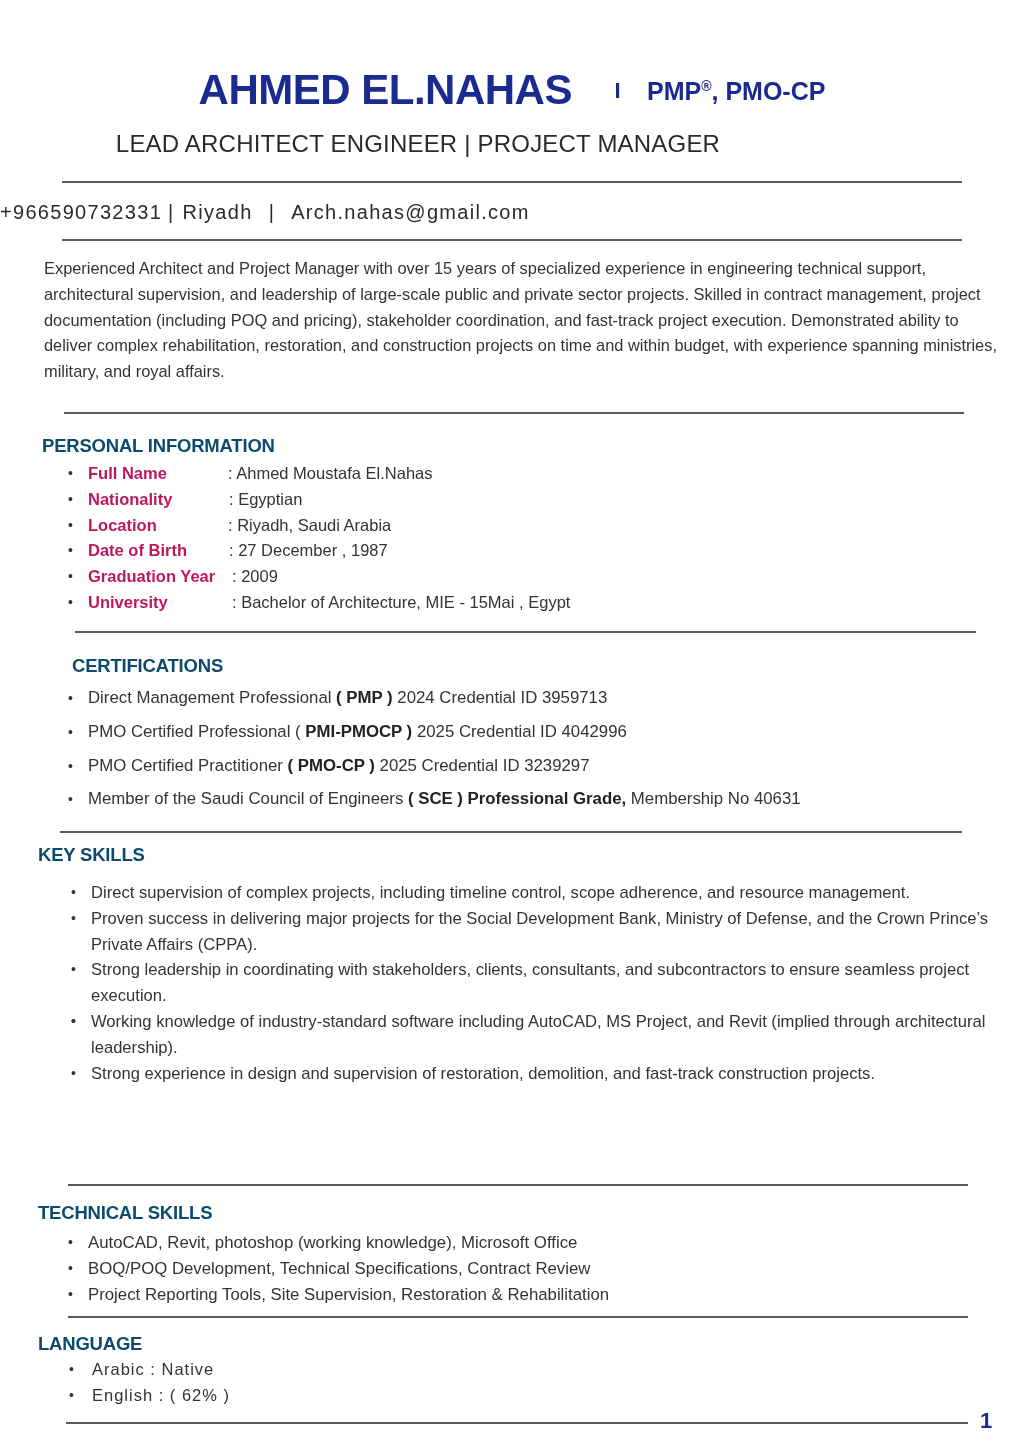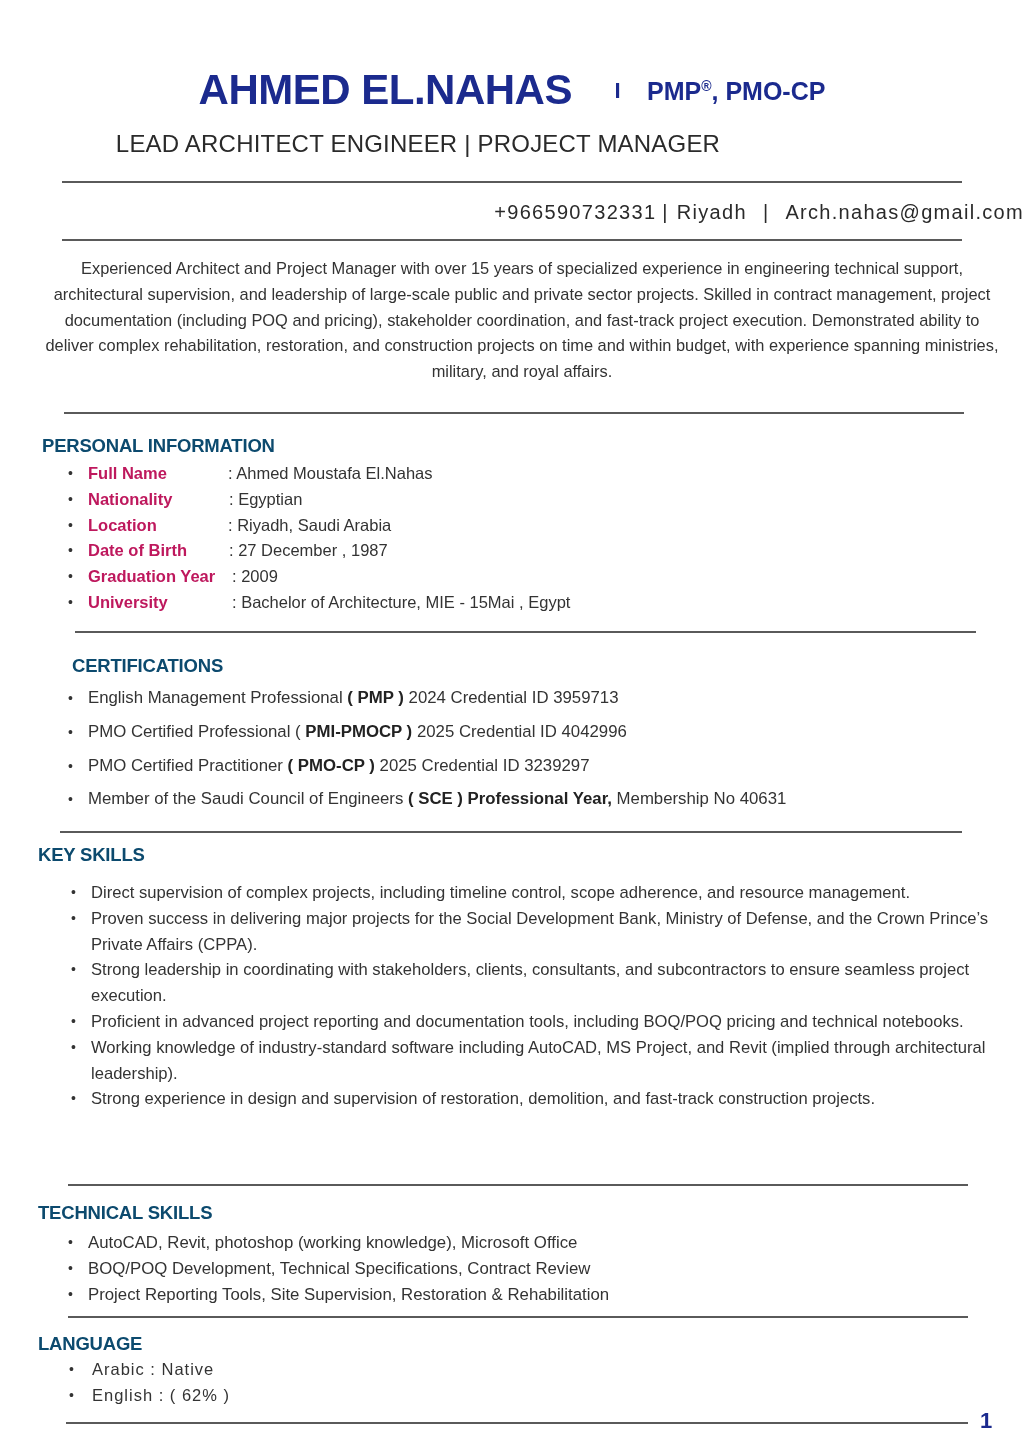--- a/index.html
+++ b/index.html
@@ -11,24 +11,24 @@
   .abs { position: absolute; }
   .rule { position: absolute; height: 2px; background: #5a5a5a; }
 
   .name-row { left: 0; width: 1024px; top: 66px; text-align: center; white-space: nowrap; }
   .name { font-size: 42px; font-weight: bold; letter-spacing: -0.5px; color: #1b2a8e; }
   .name-sep { font-size: 22px; font-weight: bold; color: #1b2a8e; margin: 0 22px 0 38px; position: relative; top: -6px; }
   .creds { font-size: 25px; font-weight: bold; color: #1b2a8e; position: relative; top: -4px; }
   .creds sup { font-size: 14px; }
 
   .title-row { left: 0; width: 836px; top: 130px; text-align: center; font-size: 24px; color: #2a2a2a; letter-spacing: 0.2px; }
-  .contact-row { left: 0; width: 1024px; top: 201px; text-align: right; font-size: 20px; color: #2a2a2a; letter-spacing: 1.3px; }
+  .contact-row { left: 0; width: 1024px; top: 201px; text-align: left; font-size: 20px; color: #2a2a2a; letter-spacing: 1.3px; }
   .contact-row .sep { margin: 0 10px; }
 
-  .summary { left: 44px; width: 956px; top: 256px; text-align: center; font-size: 16.4px; line-height: 25.8px; color: #333; }
+  .summary { left: 44px; width: 956px; top: 256px; font-size: 16.4px; line-height: 25.8px; color: #333; }
 
   .section-head { font-size: 18.5px; font-weight: bold; color: #0c4a6e; letter-spacing: -0.2px; }
 
   ul.list { position: absolute; margin: 0; padding: 0; list-style: none; }
   ul.list li { position: relative; padding-left: 0; color: #333; }
   ul.list li .dot { position: absolute; left: -20px; top: 0; font-size: 14px; color: #333; }
 
   .pi li { font-size: 16.5px; height: 25.8px; line-height: 25.8px; white-space: nowrap; }
   .pi .k { font-weight: bold; color: #be185d; display: inline-block; }
   .cert li { font-size: 16.8px; height: 33.8px; line-height: 22px; white-space: nowrap; }
@@ -63,33 +63,33 @@
   <li><span class="dot">•</span><span class="k" style="width:141px;">Nationality</span><span>: Egyptian</span></li>
   <li><span class="dot">•</span><span class="k" style="width:140px;">Location</span><span>: Riyadh, Saudi Arabia</span></li>
   <li><span class="dot">•</span><span class="k" style="width:141px;">Date of Birth</span><span>:  27 December , 1987</span></li>
   <li><span class="dot">•</span><span class="k" style="width:144px;">Graduation Year</span><span>: 2009</span></li>
   <li><span class="dot">•</span><span class="k" style="width:144px;">University</span><span>: Bachelor of Architecture, MIE - 15Mai , Egypt</span></li>
 </ul>
 <div class="rule" style="left:75px; width:901px; top:631px;"></div>
 
 <div class="abs section-head" style="left:38px; top:655px;margin-left:34px;">CERTIFICATIONS</div>
 <ul class="list cert" style="left:88px; top:687px;">
-  <li><span class="dot">•</span><span>English Management Professional </span><b>( PMP )</b><span> 2024  Credential ID 3959713</span></li>
+  <li><span class="dot">•</span><span>Direct Management Professional </span><b>( PMP )</b><span> 2024  Credential ID 3959713</span></li>
   <li><span class="dot">•</span><span>PMO Certified Professional ( </span><b>PMI-PMOCP )</b><span> 2025 Credential ID 4042996</span></li>
   <li><span class="dot">•</span><span>PMO Certified Practitioner </span><b>( PMO-CP )</b><span> 2025 Credential ID 3239297</span></li>
-  <li><span class="dot">•</span><span>Member of the Saudi Council of Engineers </span><b>( SCE ) Professional Year,</b><span> Membership No 40631</span></li>
+  <li><span class="dot">•</span><span>Member of the Saudi Council of Engineers </span><b>( SCE ) Professional Grade,</b><span> Membership No 40631</span></li>
 </ul>
 <div class="rule" style="left:60px; width:902px; top:831px;"></div>
 
 <div class="abs section-head" style="left:38px; top:844px;">KEY SKILLS</div>
 <ul class="list ks" style="left:91px; top:880px; width:905px;">
   <li><span class="dot">•</span><span>Direct supervision of complex projects, including timeline control, scope adherence, and resource management.</span></li>
   <li><span class="dot">•</span><span>Proven success in delivering major projects for the Social Development Bank, Ministry of Defense, and the Crown Prince’s Private Affairs (CPPA).</span></li>
   <li><span class="dot">•</span><span>Strong leadership in coordinating with stakeholders, clients, consultants, and subcontractors to ensure seamless project execution.</span></li>
-  <li><span class="dot">•</span><span>Proficient in advanced project reporting and documentation tools, including BOQ/POQ pricing and technical notebooks.</span></li>
+  <li><span class="dot">•</span></li>
   <li><span class="dot">•</span><span>Working knowledge of industry-standard software including AutoCAD, MS Project, and Revit (implied through architectural leadership).</span></li>
   <li><span class="dot">•</span><span>Strong experience in design and supervision of restoration, demolition, and fast-track construction projects.</span></li>
 </ul>
 <div class="rule" style="left:68px; width:900px; top:1184px;"></div>
 
 <div class="abs section-head" style="left:38px; top:1202px;">TECHNICAL SKILLS</div>
 <ul class="list ts" style="left:88px; top:1230px;">
   <li><span class="dot">•</span><span>AutoCAD, Revit, photoshop (working knowledge), Microsoft Office</span></li>
   <li><span class="dot">•</span><span>BOQ/POQ Development, Technical Specifications, Contract Review</span></li>
   <li><span class="dot">•</span><span>Project Reporting Tools, Site Supervision, Restoration &amp; Rehabilitation</span></li>

